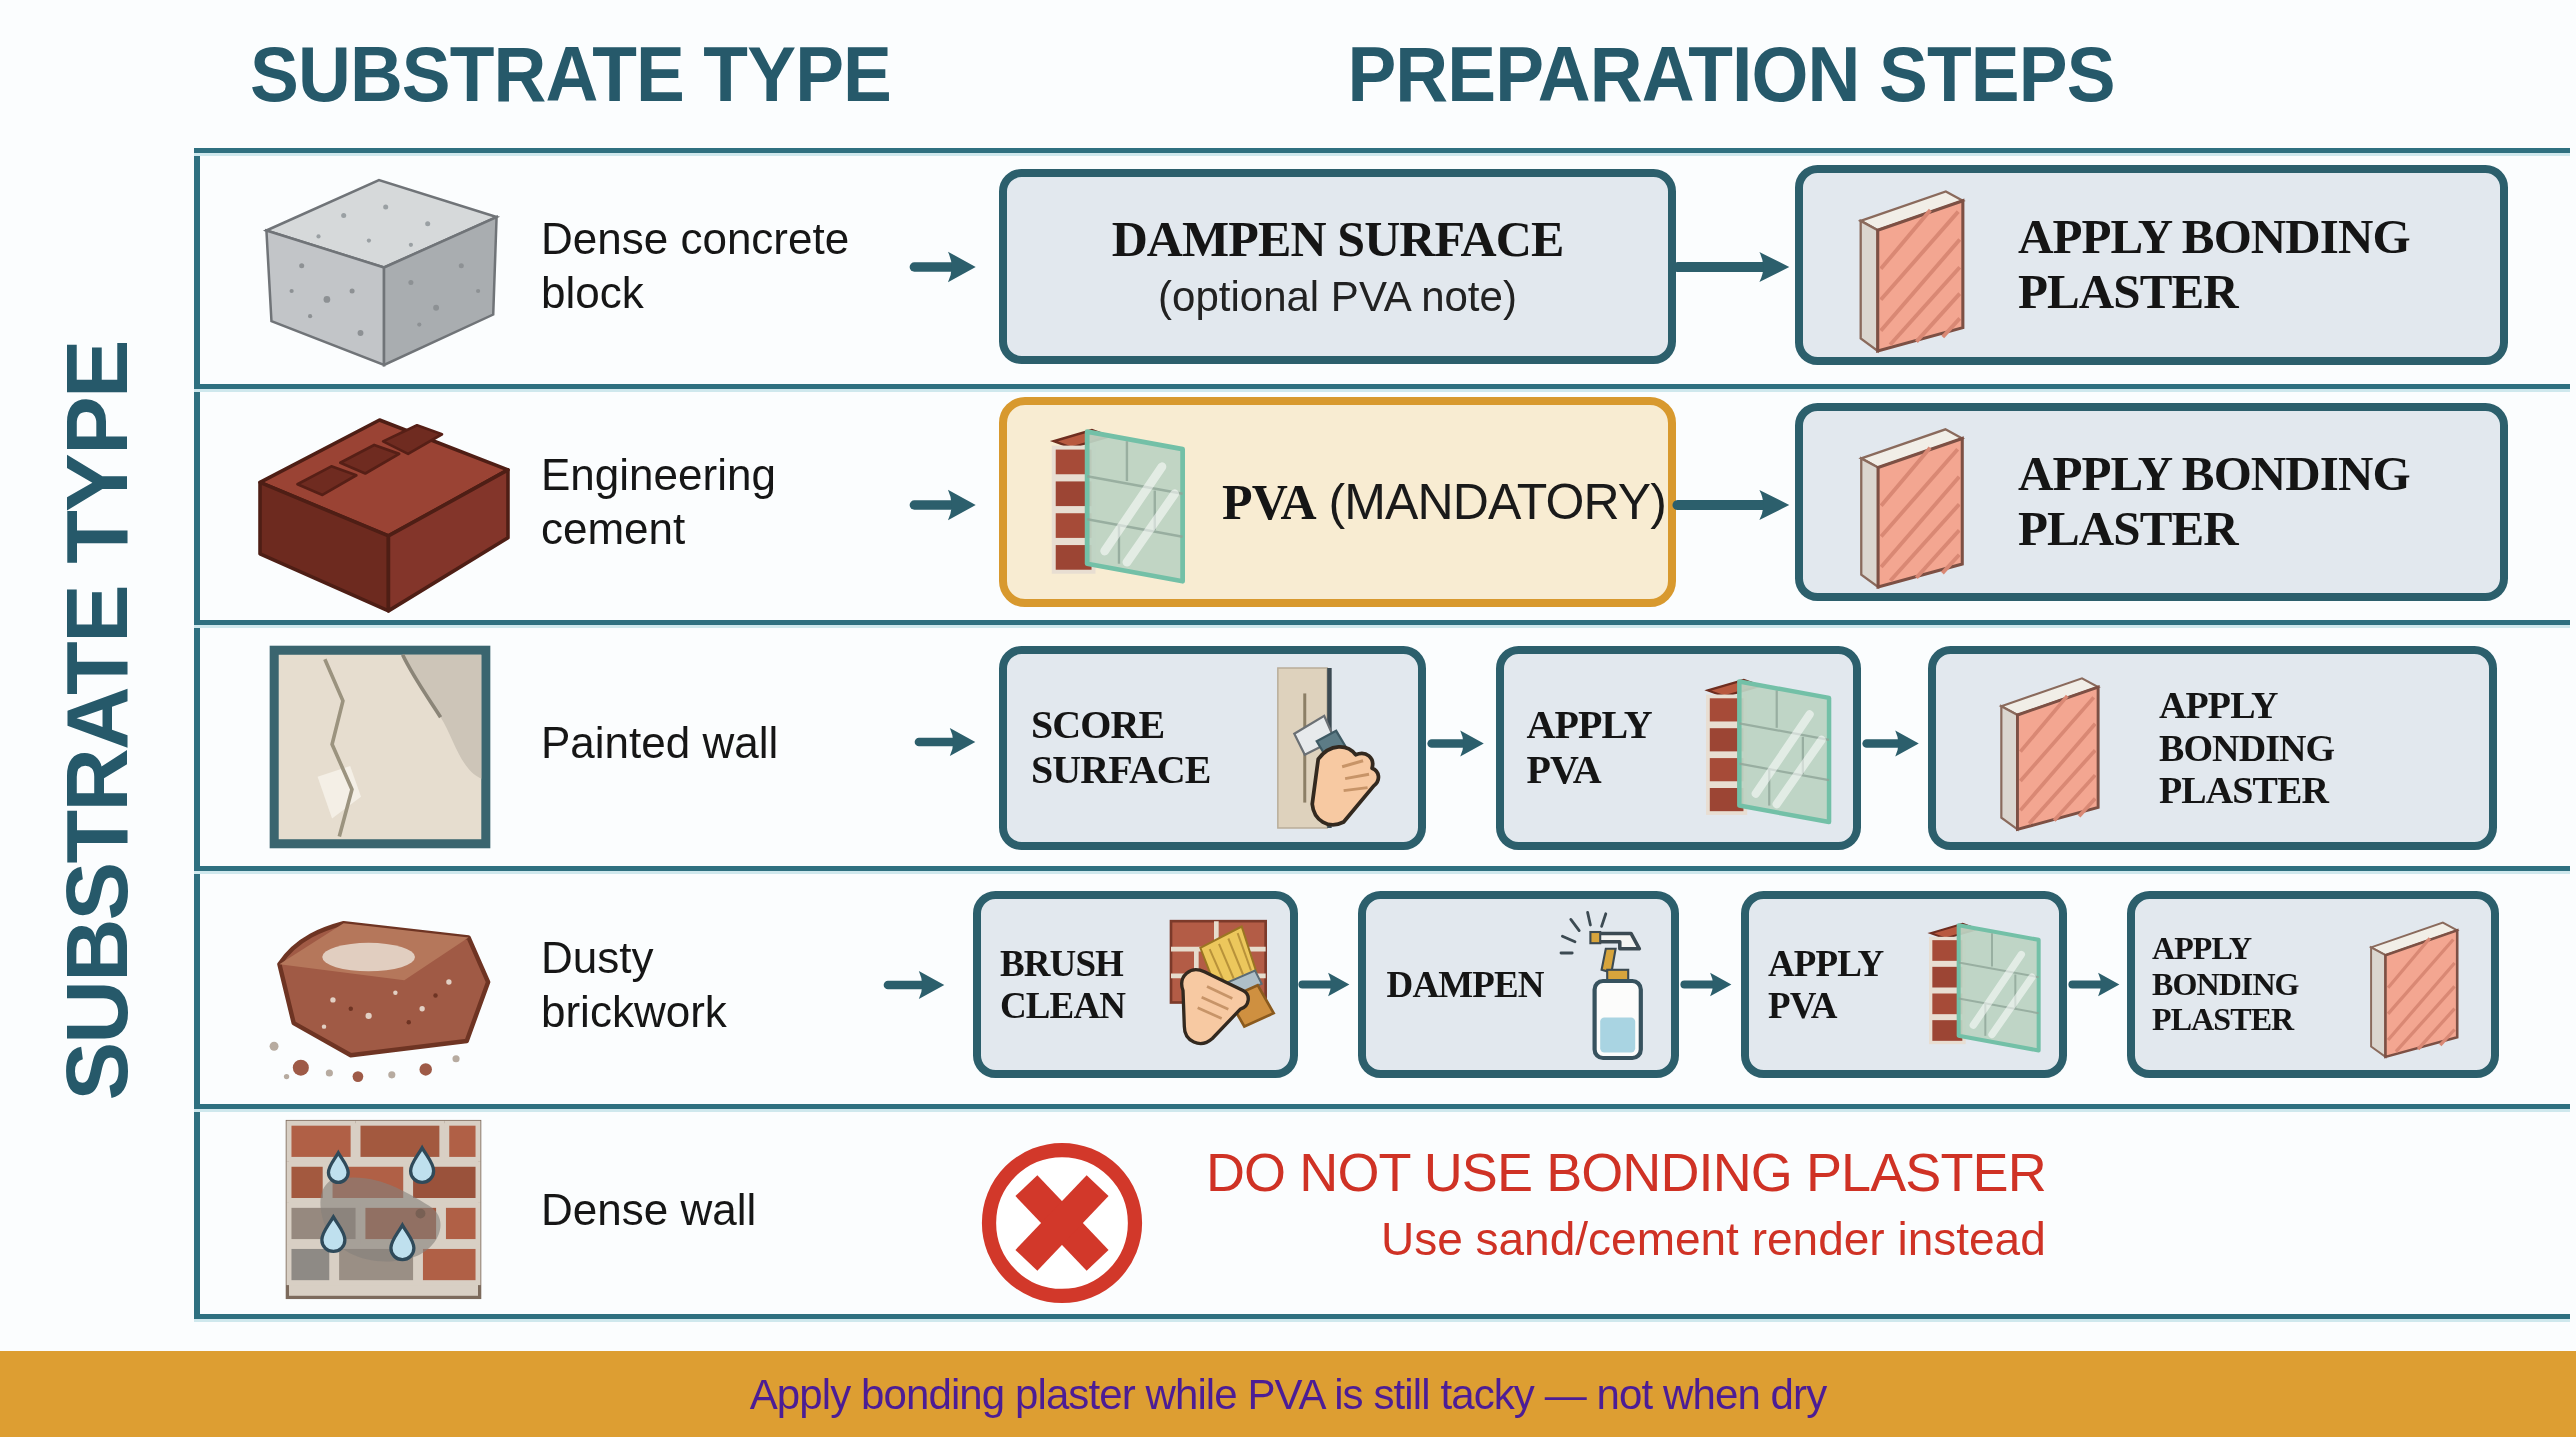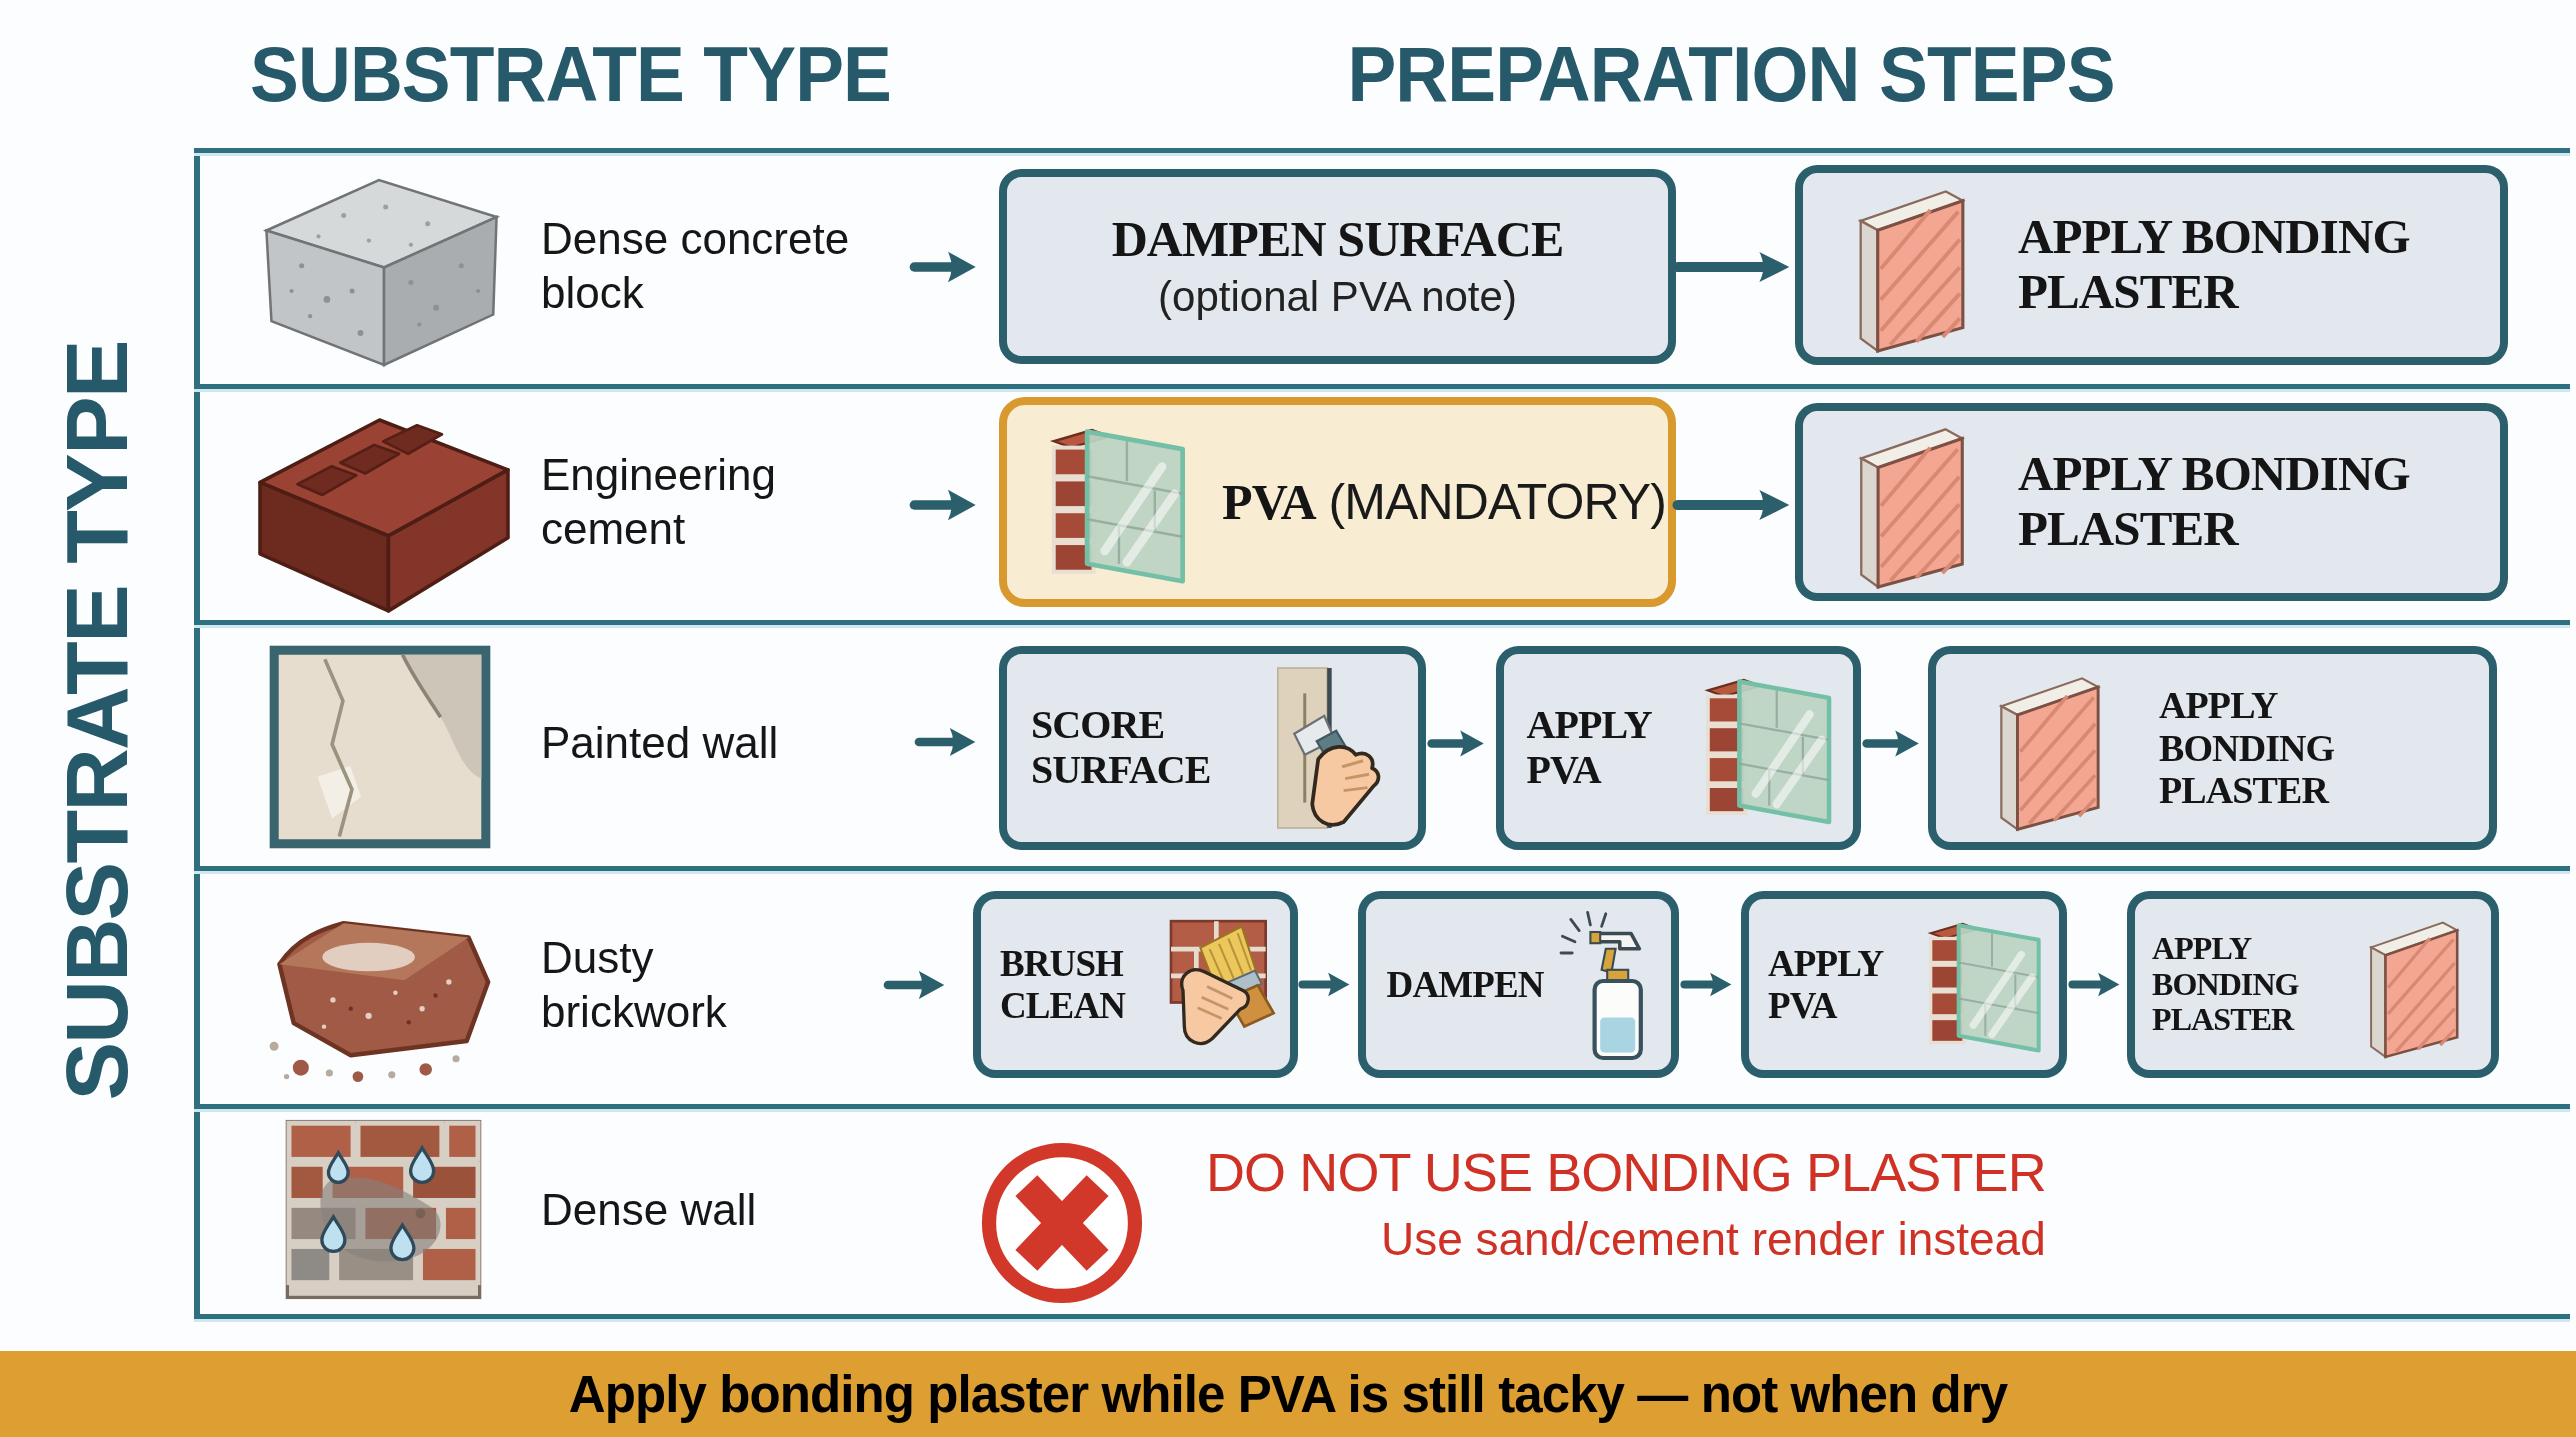--- a/index.html
+++ b/index.html
@@ -36,21 +36,21 @@
   .bsub{color:#222;}
   .col-center{display:flex;flex-direction:column;align-items:center;justify-content:center;text-align:center;}
   .row-flex{display:flex;align-items:center;width:100%;height:100%;}
   .icon-slot{flex:0 0 auto;display:flex;align-items:center;justify-content:center;}
   
   .warn-title{font-size:54px;font-weight:normal;letter-spacing:-0.9px;color:#cf3225;}
   .warn-sub{font-size:46px;color:#cf3225;margin-top:9.4px;text-align:right;}
   
   #banner{position:absolute;left:0;top:1351px;width:2576px;height:87px;background:#dd9e32;
           display:flex;align-items:center;justify-content:center;}
-  #banner span{font-size:51px;font-weight:bold;color:#000000;letter-spacing:-0.9px;}
+  #banner span{font-size:42px;font-weight:normal;color:#4c1d95;letter-spacing:-0.9px;}
   svg{overflow:visible;}
 </style>
 </head>
 <body>
 
 <svg width="0" height="0" style="position:absolute">
   <defs>
     <symbol id="sym-plaster" viewBox="0 0 210 230">
       <polygon points="40,58 150,20 172,32 62,70" fill="#f1eee7" stroke="#8a6a5c" stroke-width="3"></polygon>
       <polygon points="40,58 62,70 62,226 40,210" fill="#dbd6cf" stroke="#8a6a5c" stroke-width="3"></polygon>

